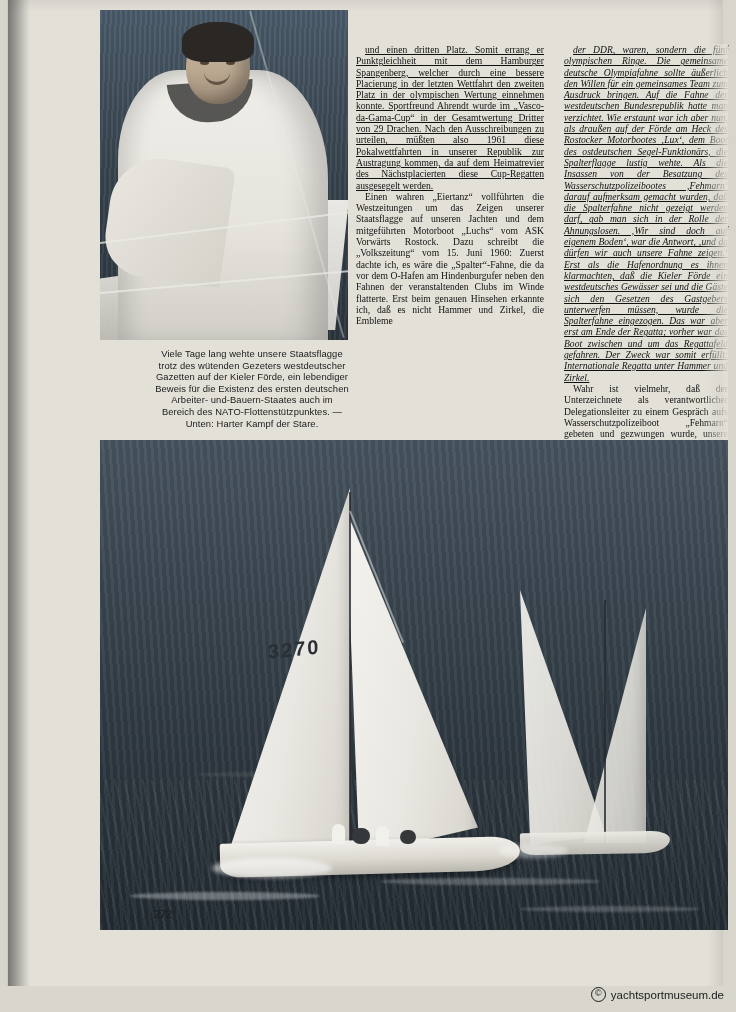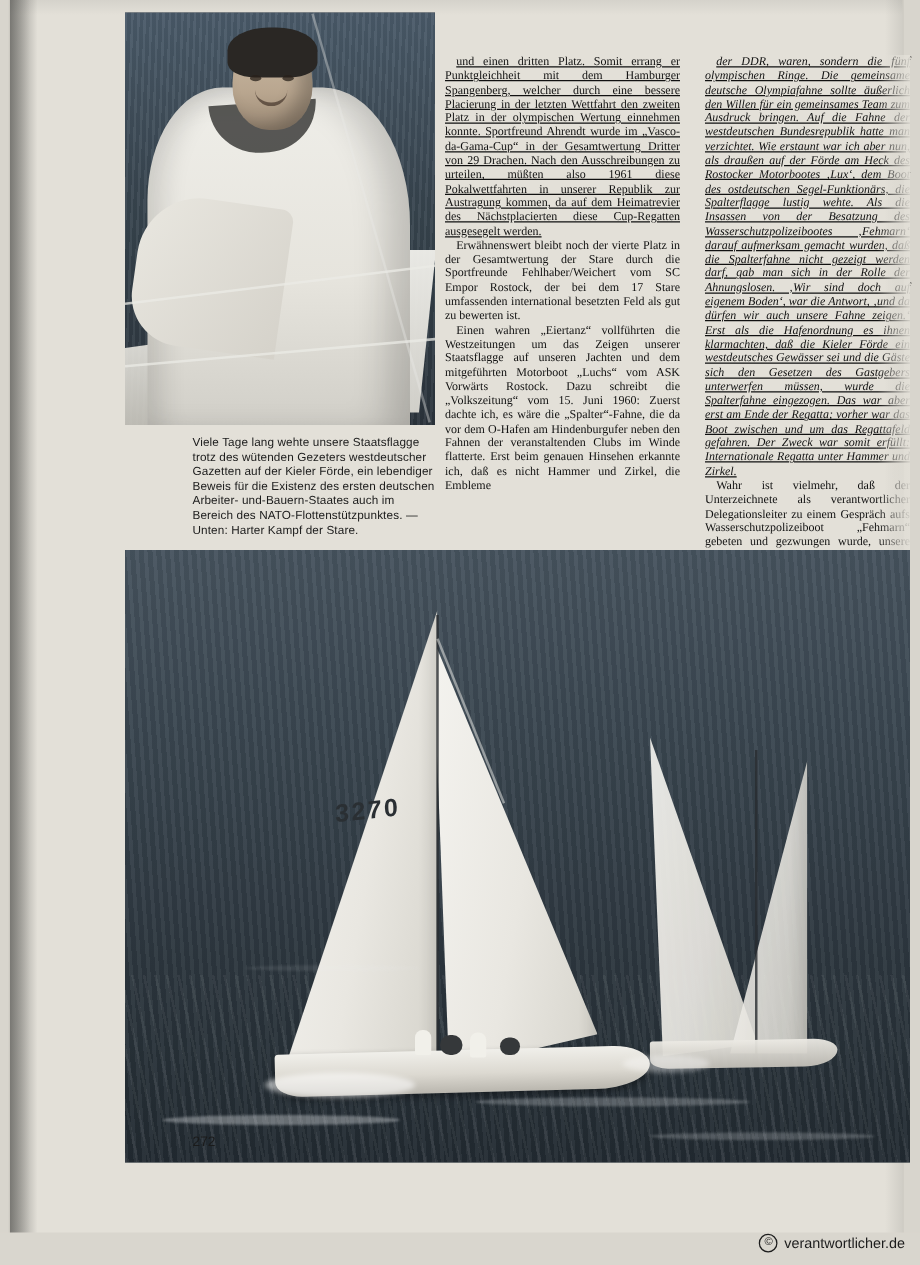--- a/index.html
+++ b/index.html
@@ -139,21 +139,21 @@
   }
 
   
   .caption {
     position: absolute;
     left: 146px;
     top: 348px;
     width: 196px;
     font-size: 9.4px;
     line-height: 11.6px;
-    text-align: left;
+    text-align: center;
     color: #1a1a1a;
     font-family: "Liberation Sans", sans-serif;
     letter-spacing: .1px;
   }
 
   
   .col {
     position: absolute;
     color: #111;
     font-size: 9.6px;
@@ -348,21 +348,20 @@
       <div class="man-smile"></div>
       <div class="rail-line" style="left:0px; top:232px; width:250px; transform:rotate(-7deg);"></div>
       <div class="rail-line" style="left:0px; top:282px; width:250px; transform:rotate(-5deg);"></div>
       <div class="rail-line" style="left:150px; top:0px; width:340px; transform:rotate(74deg); opacity:.5;"></div>
     </div>
 
     <div class="caption">Viele Tage lang wehte unsere Staatsflagge trotz des wütenden Gezeters westdeutscher Gazetten auf der Kieler Förde, ein lebendiger Beweis für die Existenz des ersten deutschen Arbeiter- und-Bauern-Staates auch im Bereich des NATO-Flottenstützpunktes. — Unten: Harter Kampf der Stare.</div>
 
     <div class="col col2">
       <p class="first">und einen dritten Platz. Somit errang er Punktgleichheit mit dem Hamburger Spangenberg, welcher durch eine bessere Placierung in der letzten Wettfahrt den zweiten Platz in der olympischen Wertung einnehmen konnte. Sportfreund Ahrendt wurde im „Vasco-da-Gama-Cup“ in der Gesamtwertung Dritter von 29 Drachen. Nach den Ausschreibungen zu urteilen, müßten also 1961 diese Pokalwettfahrten in unserer Republik zur Austragung kommen, da auf dem Heimatrevier des Nächstplacierten diese Cup-Regatten ausgesegelt werden.</p>
-      <p>Erwähnenswert bleibt noch der vierte Platz in der Gesamtwertung der Stare durch die Sportfreunde Fehlhaber/Weichert vom SC Empor Rostock, der bei dem 17 Stare umfassenden international besetzten Feld als gut zu bewerten ist.</p>
       <p>Einen wahren „Eiertanz“ vollführten die Westzeitungen um das Zeigen unserer Staatsflagge auf unseren Jachten und dem mitgeführten Motorboot „Luchs“ vom ASK Vorwärts Rostock. Dazu schreibt die „Volkszeitung“ vom 15. Juni 1960: Zuerst dachte ich, es wäre die „Spalter“-Fahne, die da vor dem O-Hafen am Hindenburgufer neben den Fahnen der veranstaltenden Clubs im Winde flatterte. Erst beim genauen Hinsehen erkannte ich, daß es nicht Hammer und Zirkel, die Embleme</p>
     </div>
 
     <div class="col col3">
       <p class="first">der DDR, waren, sondern die fünf olympischen Ringe. Die gemeinsame deutsche Olympiafahne sollte äußerlich den Willen für ein gemeinsames Team zum Ausdruck bringen. Auf die Fahne der westdeutschen Bundesrepublik hatte man verzichtet. Wie erstaunt war ich aber nun, als draußen auf der Förde am Heck des Rostocker Motorbootes ‚Lux‘, dem Boot des ostdeutschen Segel-Funktionärs, die Spalterflagge lustig wehte. Als die Insassen von der Besatzung des Wasserschutzpolizeibootes ‚Fehmarn‘ darauf aufmerksam gemacht wurden, daß die Spalterfahne nicht gezeigt werden darf, gab man sich in der Rolle der Ahnungslosen. ‚Wir sind doch auf eigenem Boden‘, war die Antwort, ‚und da dürfen wir auch unsere Fahne zeigen.‘ Erst als die Hafenordnung es ihnen klarmachten, daß die Kieler Förde ein westdeutsches Gewässer sei und die Gäste sich den Gesetzen des Gastgebers unterwerfen müssen, wurde die Spalterfahne eingezogen. Das war aber erst am Ende der Regatta; vorher war das Boot zwischen und um das Regattafeld gefahren. Der Zweck war somit erfüllt: Internationale Regatta unter Hammer und Zirkel.</p>
       <p class="roman">Wahr ist vielmehr, daß der Unterzeichnete als verantwortlicher Delegationsleiter zu einem Gespräch aufs Wasserschutzpolizeiboot „Fehmarn“ gebeten und gezwungen wurde, unsere Staatsflagge zu entfernen. Das ge</p>
       <div class="col-fade"></div>
     </div>
 
     <div class="photo-main">
@@ -393,15 +392,15 @@
       <div class="wave" style="left:96px; top:332px; width:140px; height:5px; opacity:.25;"></div>
     </div>
 
     <div class="page-number">272</div>
   </div>
 
   <div class="bottom-strip"></div>
 
   <div class="watermark">
     <span class="copy-icon">©</span>
-    <span>verantwortlicher.de</span>
+    <span>yachtsportmuseum.de</span>
   </div>
 </div>
 
 </body></html>

